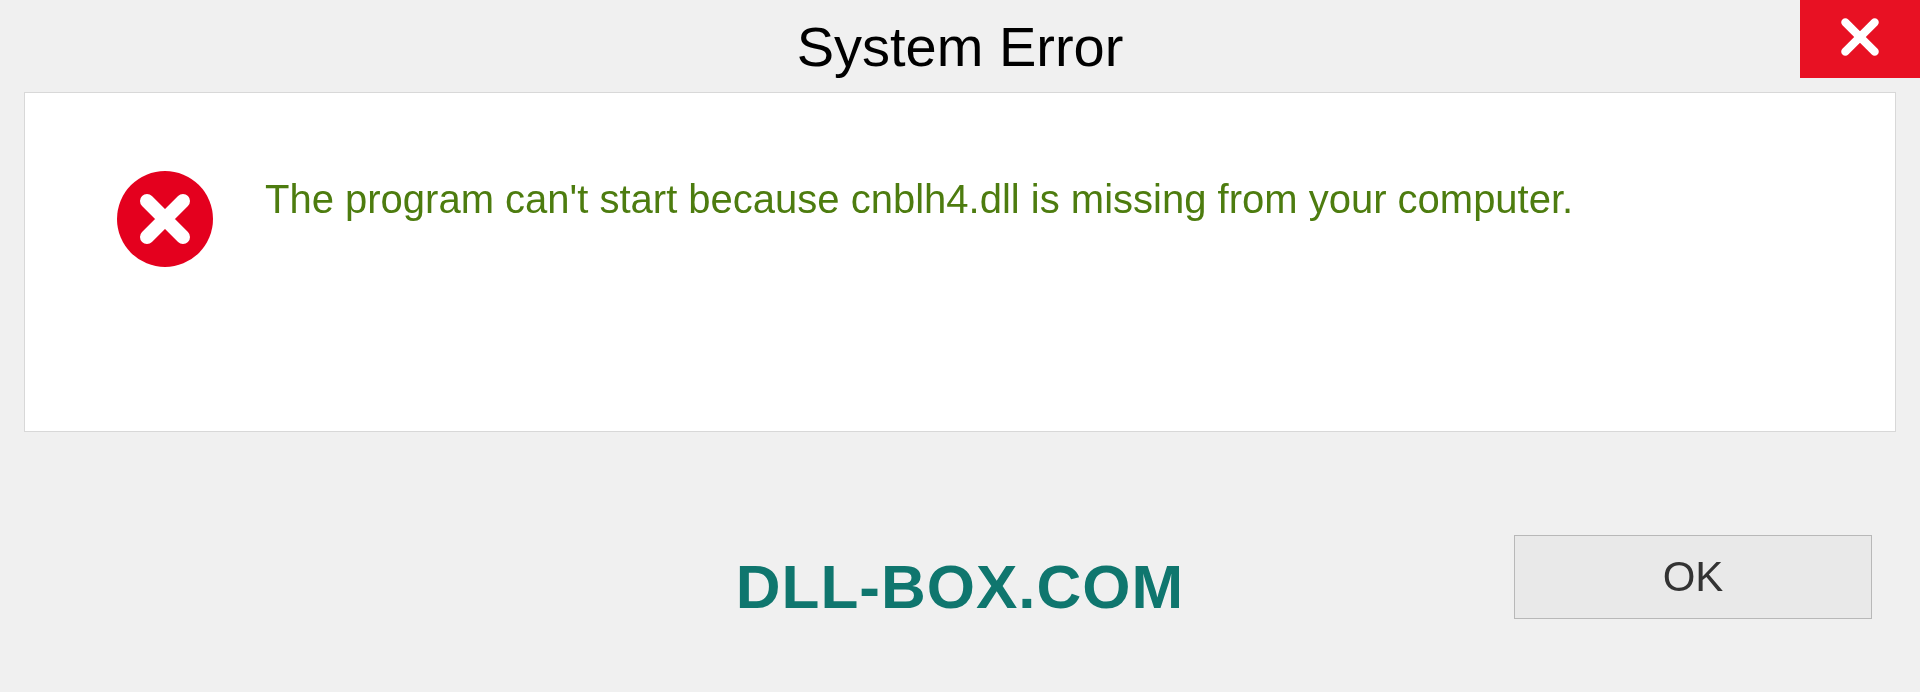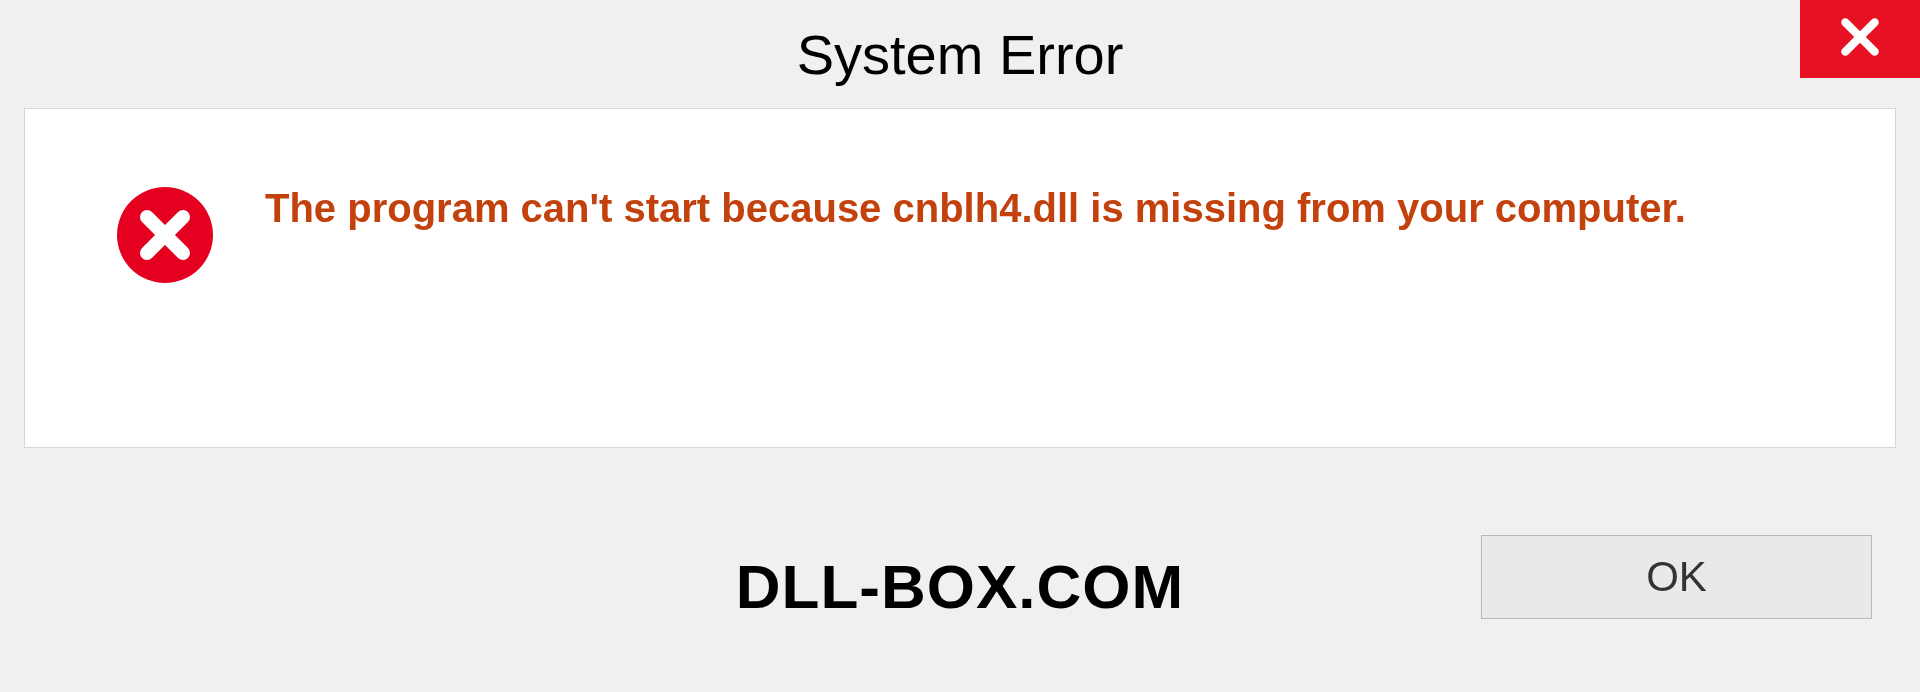--- a/index.html
+++ b/index.html
@@ -15,21 +15,21 @@
       position: relative;
       overflow: hidden;
     }
     .window {
       width: 100%;
       height: 100%;
       background: #f0f0f0;
       position: relative;
     }
     .titlebar {
-      height: 108px;
+      height: 92px;
       display: flex;
       align-items: center;
       justify-content: center;
       position: relative;
     }
     .title {
       font-size: 56px;
       font-weight: 400;
       color: #000;
     }
@@ -65,48 +65,49 @@
       margin-right: 50px;
       margin-top: 6px;
     }
     .error-icon svg {
       width: 100%;
       height: 100%;
     }
     .message {
       font-size: 40px;
       line-height: 1.35;
-      color: #c2410c;
-      font-weight: 700;
+      color: #4d7c0f;
+      font-weight: 400;
       padding-top: 2px;
+      margin-top: 7px;
     }
     .footer {
       position: absolute;
       bottom: 0;
       left: 0;
       right: 0;
       height: 230px;
       display: flex;
       align-items: center;
       justify-content: flex-end;
       padding: 0 48px 0 0;
     }
     .watermark {
       position: absolute;
       left: 50%;
       transform: translateX(-50%);
       bottom: 70px;
       font-size: 62px;
       font-weight: 800;
-      color: #000000;
+      color: #0f766e;
       letter-spacing: 1px;
       font-family: Arial, sans-serif;
     }
     .ok-btn {
-      width: 391px;
+      width: 358px;
       height: 84px;
       background: #e9e9e9;
       border: 1px solid #b8b8b8;
       font-size: 42px;
       color: #333;
       cursor: pointer;
       display: flex;
       align-items: center;
       justify-content: center;
       font-family: inherit;

